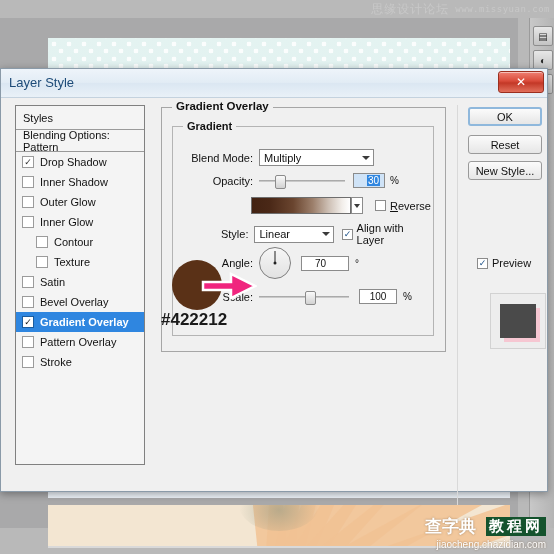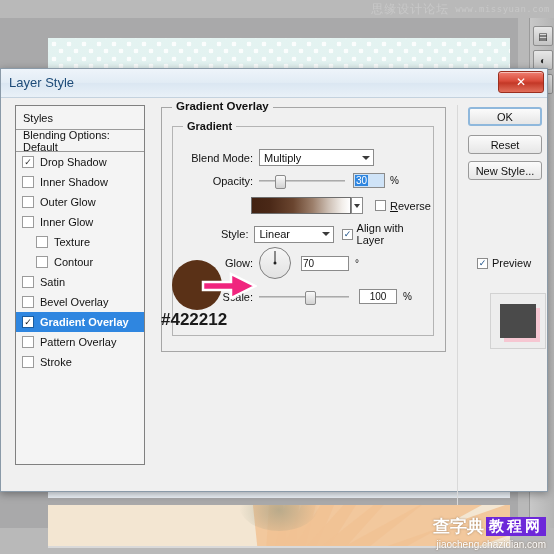--- a/index.html
+++ b/index.html
@@ -68,24 +68,24 @@
   
   .wm-top{
     position:absolute;right:4px;top:1px;height:16px;display:flex;align-items:center;gap:6px;
     color:#c8c8c8;letter-spacing:1px;
   }
   .wm-top .cn{font-size:12px;}
   .wm-top .en{font-size:9px;letter-spacing:.5px;font-family:"DejaVu Sans Mono",monospace;}
   .wm-bottom{
     position:absolute;right:8px;bottom:4px;text-align:right;color:#ffffff;
   }
-  .wm-bottom .cnrow{display:flex;justify-content:flex-end;align-items:center;gap:2px;}
+  .wm-bottom .cnrow{display:flex;justify-content:flex-end;align-items:center;gap:10px;}
   .wm-bottom .cn1{font-size:17px;font-weight:bold;color:#ffffff;
      text-shadow:0 0 2px rgba(120,90,60,.7);}
-  .wm-bottom .cn2{font-size:15px;font-weight:bold;color:#ffffff;background:#6d28d9;
+  .wm-bottom .cn2{font-size:15px;font-weight:bold;color:#ffffff;background:#14532d;
      padding:0 3px;letter-spacing:3px;}
   .wm-bottom .url{font-size:10px;color:#ffffff;text-shadow:0 0 2px rgba(120,90,60,.8);margin-top:1px;}
 
   
   .dialog{
     position:absolute;left:0;top:68px;width:548px;height:424px;
     background:#f0f0f0;
     border:1px solid #8a9aa8;
     box-shadow:0 2px 8px rgba(0,0,0,.35);
     box-sizing:border-box;
@@ -159,21 +159,21 @@
     display:flex;align-items:center;position:relative;
   }
   .combo .val{font-size:11px;color:#111;padding-left:4px;}
   .combo .arrow{
     position:absolute;right:3px;top:50%;transform:translateY(-50%);
     width:0;height:0;border-left:4px solid transparent;border-right:4px solid transparent;
     border-top:4px solid #3a3a3a;
   }
   .numbox{
     height:15px;background:#fff;border:1px solid #8b8b8b;box-sizing:border-box;
-    font-size:10px;color:#111;display:flex;align-items:center;padding-left:1px;
+    font-size:10px;color:#111;display:flex;align-items:center;padding-left:13px;
   }
   .numbox.sel{background:#cfe3f7;}
   .numbox.sel .t{background:#2f86e0;color:#fff;padding:0 1px;}
   .pct{font-size:10px;color:#111;}
 
   .slider{position:relative;height:12px;}
   .slider .track{
     position:absolute;left:0;right:0;top:5px;height:2px;
     background:linear-gradient(#9b9b9b,#d8d8d8);
   }
@@ -306,45 +306,45 @@
 
     <div class="titlebar">
       <div class="title-text">Layer Style</div>
       <div class="close-btn">✕</div>
     </div>
 
     <div class="dlg-body">
 
       <div class="styles-panel">
         <div class="styles-head">Styles</div>
-        <div class="styles-sub">Blending Options: Default</div>
+        <div class="styles-sub">Blending Options: Pattern</div>
         <div id="styles-rows">
             <div class="style-row">
               <span class="cbx">✓</span>
               <span>Drop Shadow</span>
             </div>
             <div class="style-row">
               <span class="cbx"></span>
               <span>Inner Shadow</span>
             </div>
             <div class="style-row">
               <span class="cbx"></span>
               <span>Outer Glow</span>
             </div>
             <div class="style-row">
               <span class="cbx"></span>
               <span>Inner Glow</span>
             </div>
             <div class="style-row indent">
               <span class="cbx"></span>
+              <span>Contour</span>
+            </div>
+            <div class="style-row indent">
+              <span class="cbx"></span>
               <span>Texture</span>
-            </div>
-            <div class="style-row indent">
-              <span class="cbx"></span>
-              <span>Contour</span>
             </div>
             <div class="style-row">
               <span class="cbx"></span>
               <span>Satin</span>
             </div>
             <div class="style-row">
               <span class="cbx"></span>
               <span>Bevel Overlay</span>
             </div>
             <div class="style-row selected">
@@ -405,21 +405,21 @@
               <span class="val">Linear</span>
               <span class="arrow"></span>
             </div>
             <div style="display:flex;align-items:center;margin-left:8px;">
               <span class="chk" id="align-chk">✓</span>
               <span class="chklbl">Align with Layer</span>
             </div>
           </div>
 
           <div class="row" style="left:8px;top:120px;width:248px;">
-            <div class="lbl" style="width:72px;">Glow:</div>
+            <div class="lbl" style="width:72px;">Angle:</div>
             <div class="dial" style="margin-left:6px;">
               <div class="needle"></div>
               <div class="center"></div>
             </div>
             <div class="numbox" style="margin-left:10px;width:48px;">
               <span>70</span>
             </div>
             <div class="pct" style="margin-left:6px;">°</div>
           </div>
 

